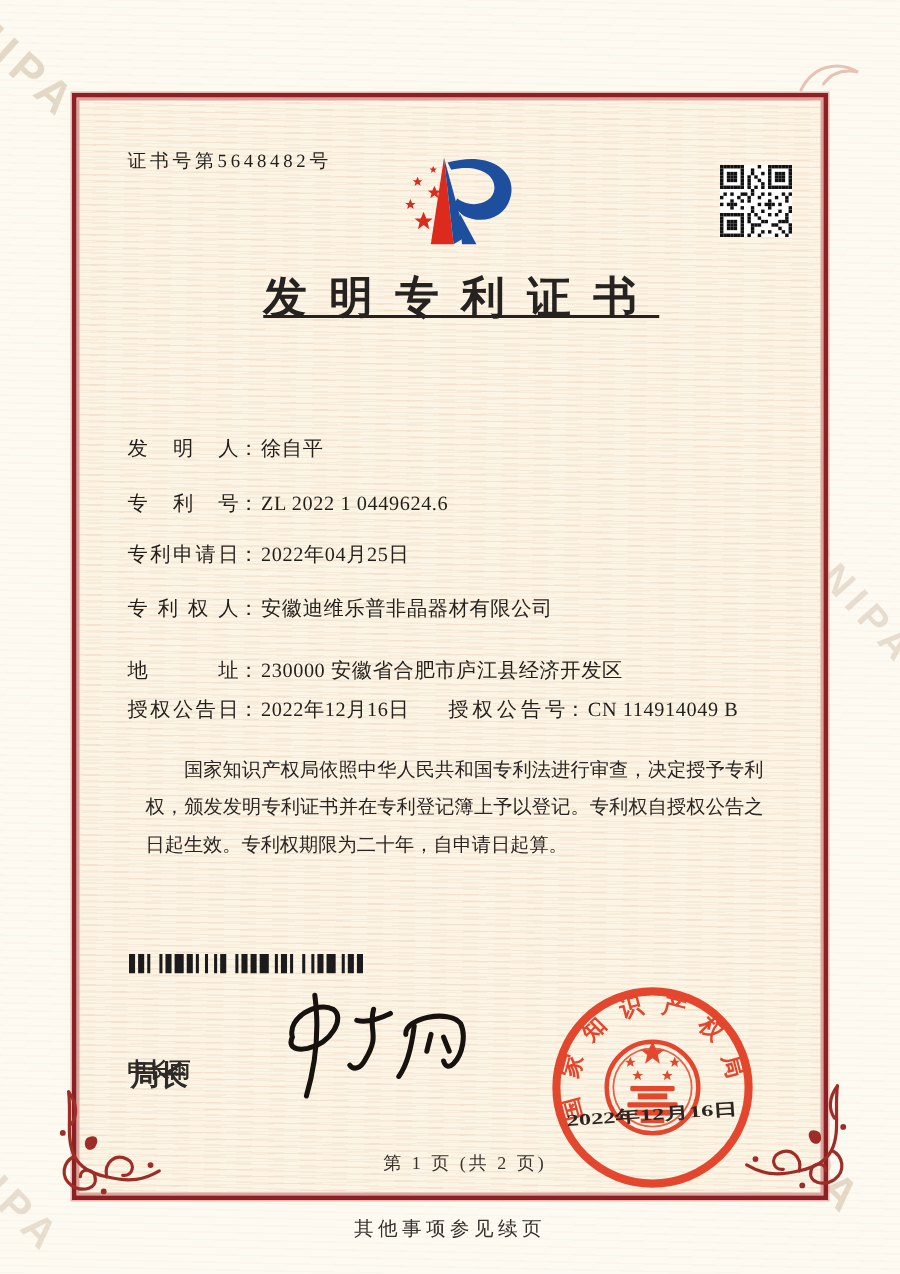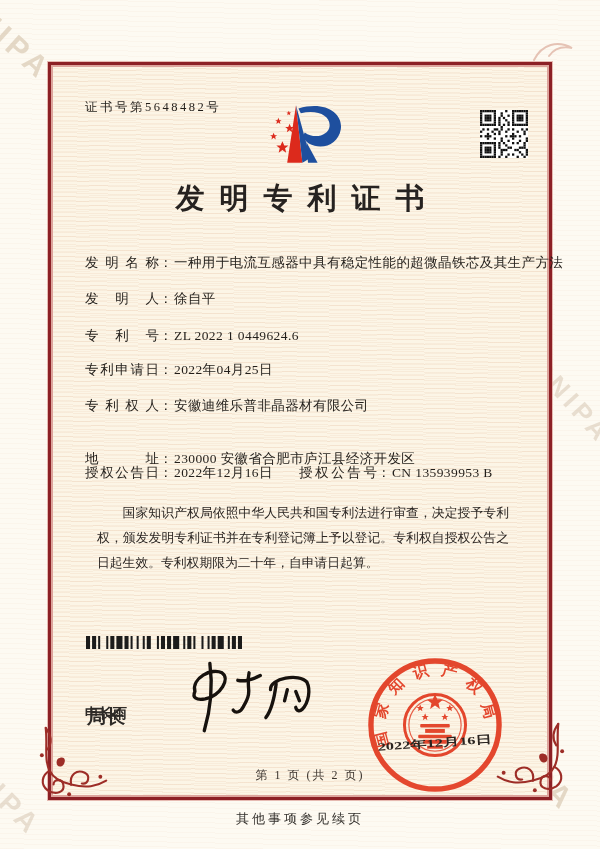--- a/index.html
+++ b/index.html
@@ -22,21 +22,21 @@
     border:3px solid #8c2025;
     box-shadow:inset 0 0 0 2px #dda49c, 0 0 0 1px rgba(221,164,156,0.75);
     background-color:#fcf5e6;
     background-image:
       repeating-linear-gradient(1.8deg, rgba(210,140,95,0.10) 0 1px, transparent 1px 4px),
       repeating-linear-gradient(-1.2deg, rgba(205,135,90,0.08) 0 1px, transparent 1px 5px);
   }
   .cert-no{position:absolute;left:85px;top:99px;font-size:12.5px;letter-spacing:2.5px;}
   .logo{position:absolute;left:252px;top:101px;}
   .qr{position:absolute;left:480px;top:110px;width:48px;height:48px;background:#fff;}
-  .title{position:absolute;left:0;right:0;top:179px;text-align:center;font-size:29px;font-weight:bold;color:#262220;}
+  .title{position:absolute;left:0;right:0;top:179px;text-align:center;font-size:29px;font-weight:bold;color:#262220;text-decoration:underline;}
   .title span{letter-spacing:15px;margin-right:-15px;}
   .row{position:absolute;left:85px;font-size:13.5px;white-space:nowrap;}
   .flabel{display:inline-block;width:74px;text-align:justify;text-align-last:justify;vertical-align:bottom;}
   .colon{display:inline-block;width:15px;}
   .fvalue{letter-spacing:0.4px;}
   .grp2{margin-left:26px;}
   .grp2 .flabel{width:78px;}
   .paras{position:absolute;left:85px;top:489px;width:436px;font-size:12.8px;line-height:25px;text-align:justify;color:#2a2522;}
   .paras p{margin:12px;text-indent:2em;}
   .barcode{position:absolute;left:86px;top:636px;width:156px;height:13px;}
@@ -272,40 +272,37 @@
       <rect x="5" y="20" width="1" height="1" fill="#111"></rect>
       <rect x="6" y="20" width="1" height="1" fill="#111"></rect>
       <rect x="8" y="20" width="1" height="1" fill="#111"></rect>
       <rect x="11" y="20" width="1" height="1" fill="#111"></rect>
       <rect x="16" y="20" width="1" height="1" fill="#111"></rect>
       <rect x="19" y="20" width="1" height="1" fill="#111"></rect>
     </svg>
 
   <div class="title"><span>发明专利证书</span></div>
 
-  <div class="row" style="top:254px">
-    <span class="flabel">发明名称</span><span class="colon">：</span><span class="fvalue">一种用于电流互感器中具有稳定性能的超微晶铁芯及其生产方法</span>
-  </div>
   <div class="row" style="top:290px">
     <span class="flabel">发明人</span><span class="colon">：</span><span class="fvalue">徐自平</span>
   </div>
   <div class="row" style="top:327px">
     <span class="flabel">专利号</span><span class="colon">：</span><span class="fvalue">ZL 2022 1 0449624.6</span>
   </div>
   <div class="row" style="top:361px">
     <span class="flabel">专利申请日</span><span class="colon">：</span><span class="fvalue">2022年04月25日</span>
   </div>
   <div class="row" style="top:397px">
     <span class="flabel">专利权人</span><span class="colon">：</span><span class="fvalue">安徽迪维乐普非晶器材有限公司</span>
   </div>
-  <div class="row" style="top:450px">
+  <div class="row" style="top:438px">
     <span class="flabel">地址</span><span class="colon">：</span><span class="fvalue">230000 安徽省合肥市庐江县经济开发区</span>
   </div>
   <div class="row" style="top:464px">
-    <span class="flabel">授权公告日</span><span class="colon">：</span><span class="fvalue">2022年12月16日</span><span class="grp2"><span class="flabel">授权公告号</span><span class="colon">：</span><span class="fvalue">CN 135939953 B</span></span>
+    <span class="flabel">授权公告日</span><span class="colon">：</span><span class="fvalue">2022年12月16日</span><span class="grp2"><span class="flabel">授权公告号</span><span class="colon">：</span><span class="fvalue">CN 114914049 B</span></span>
   </div>
 
   <div class="paras">
     <p>国家知识产权局依照中华人民共和国专利法进行审查，决定授予专利权，颁发发明专利证书并在专利登记簿上予以登记。专利权自授权公告之日起生效。专利权期限为二十年，自申请日起算。</p>
   </div>
 
   <svg id="barcode-svg" class="barcode" preserveAspectRatio="none" viewBox="0 0 77 13">
       <rect x="0" y="0" width="2" height="13" fill="#1b1b1b"></rect>
       <rect x="3" y="0" width="2" height="13" fill="#1b1b1b"></rect>
       <rect x="6" y="0" width="1" height="13" fill="#1b1b1b"></rect>

